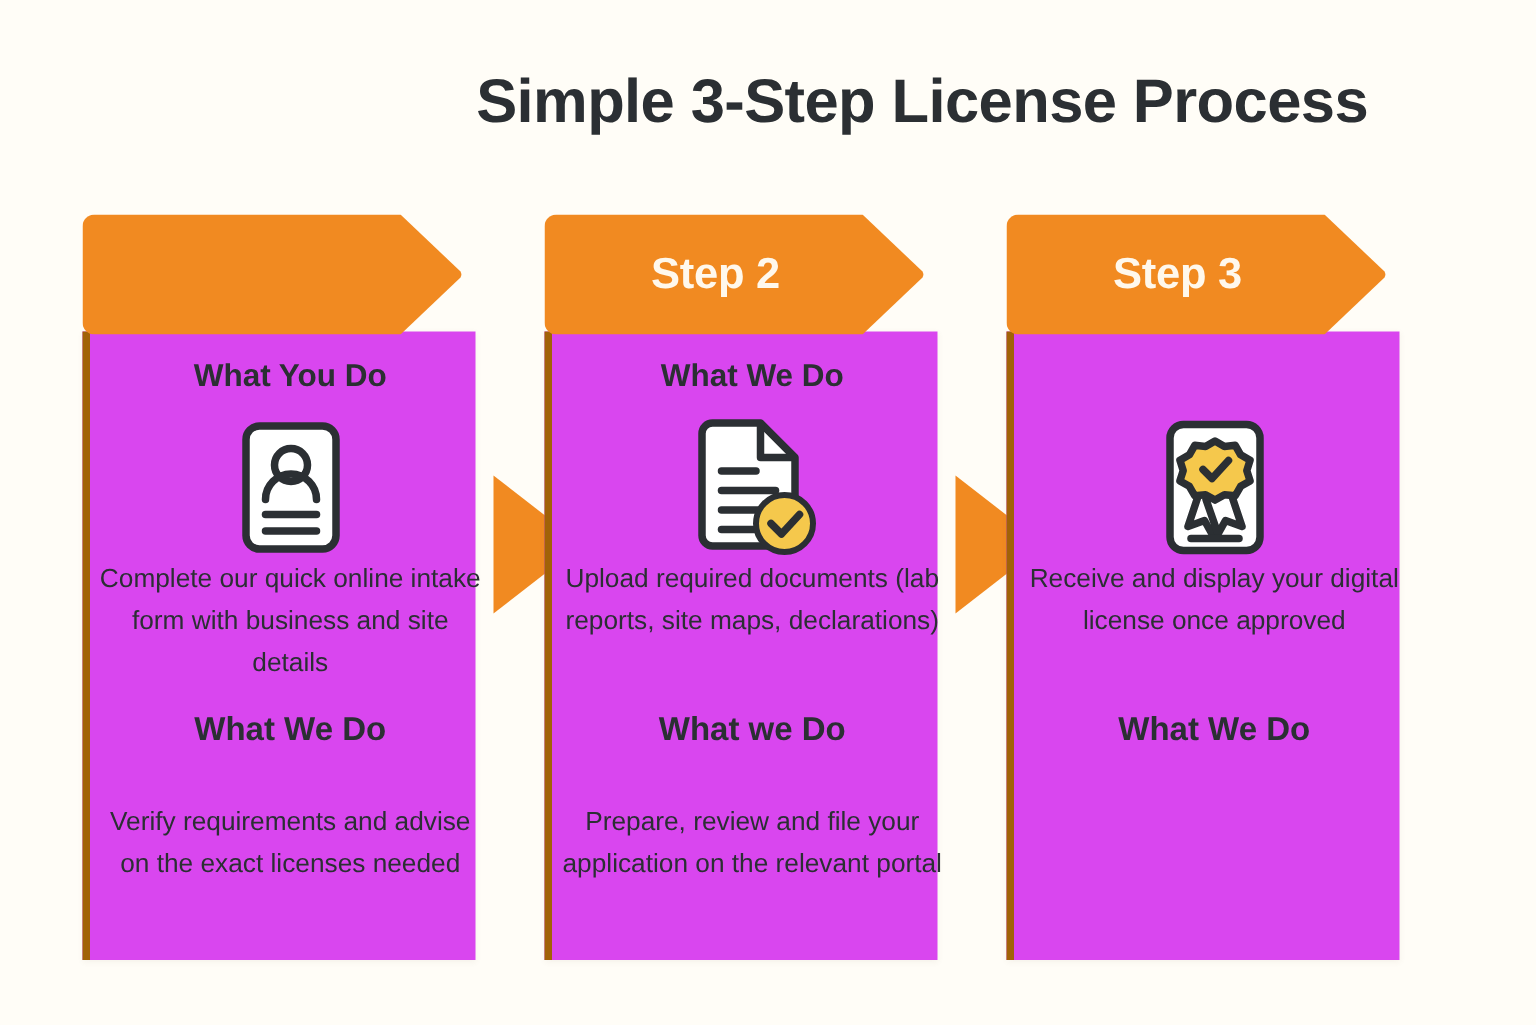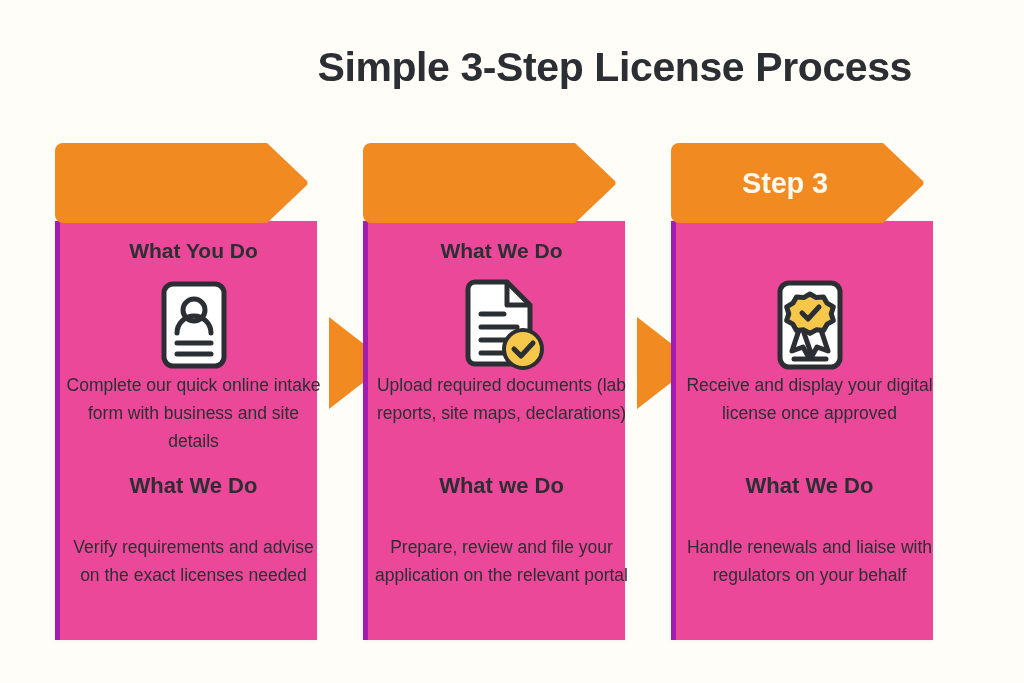--- a/index.html
+++ b/index.html
@@ -40,22 +40,22 @@
   .card-1 { left: 55px; }
   .card-2 { left: 363px; }
   .card-3 { left: 671px; }
 
   .card-body {
     position: absolute;
     top: 78px;
     left: 0;
     width: 262px;
     height: 419px;
-    background: #ec4899;
-    border-left: 5px solid #a21caf;
+    background: #d946ef;
+    border-left: 5px solid #a16207;
     box-sizing: border-box;
     box-shadow: 0 1px 4px rgba(120,100,70,0.07);
   }
 
   .step-banner {
     position: absolute;
     top: 0;
     left: 0;
     width: 255px;
     height: 80px;
@@ -187,20 +187,21 @@
         </svg>
       </div>
       <div class="body-text text-top">Upload required documents (lab reports, site maps, declarations)</div>
       <div class="second-head">What we Do</div>
       <div class="body-text text-bottom">Prepare, review and file your application on the relevant portal</div>
     </div>
     <div class="step-banner">
       <svg viewBox="0 0 255 80">
         <path d="M8 0 H212 L252 38 a4 4 0 0 1 0 4 L212 80 H8 a8 8 0 0 1 -8 -8 V8 a8 8 0 0 1 8 -8 Z" fill="#F18A21"></path>
       </svg>
+      <div class="step-label">Step 2</div>
     </div>
   </div>
 
   <div class="arrow arrow-2">
     <svg viewBox="0 0 64 96">
       <path d="M2 2 L60 47 a3 3 0 0 1 0 2 L2 94 Z" fill="#F18A21"></path>
     </svg>
   </div>
 
   <div class="card card-3">
@@ -210,21 +211,20 @@
           <rect x="6" y="4" width="60" height="84" rx="9" fill="#FFFFFF" stroke="#2B2F33" stroke-width="5"></rect>
           <path d="M26 48 L18 72 L29 68 L34 77 L42 54 Z" fill="#FFFFFF" stroke="#2B2F33" stroke-width="5" stroke-linejoin="round"></path>
           <path d="M46 48 L54 72 L43 68 L38 77 L30 54 Z" fill="#FFFFFF" stroke="#2B2F33" stroke-width="5" stroke-linejoin="round"></path>
           <path d="M36 15 l6.3 3.6 l7.2 -0.7 l3.6 6.3 l6.3 3.6 l-2.2 6.9 l2.2 6.9 l-6.3 3.6 l-3.6 6.3 l-7.2 -0.7 l-6.3 3.6 l-6.3 -3.6 l-7.2 0.7 l-3.6 -6.3 l-6.3 -3.6 l2.2 -6.9 l-2.2 -6.9 l6.3 -3.6 l3.6 -6.3 l7.2 0.7 Z" fill="#F5C84C" stroke="#2B2F33" stroke-width="5" stroke-linejoin="round"></path>
           <path d="M28 34 L34 40 L45 28" fill="none" stroke="#2B2F33" stroke-width="5" stroke-linecap="round" stroke-linejoin="round"></path>
           <line x1="20" y1="80" x2="52" y2="80" stroke="#2B2F33" stroke-width="5" stroke-linecap="round"></line>
         </svg>
       </div>
       <div class="body-text text-top">Receive and display your digital license once approved</div>
       <div class="second-head">What We Do</div>
-      <div class="body-text text-bottom">Handle renewals and liaise with regulators on your behalf</div>
     </div>
     <div class="step-banner">
       <svg viewBox="0 0 255 80">
         <path d="M8 0 H212 L252 38 a4 4 0 0 1 0 4 L212 80 H8 a8 8 0 0 1 -8 -8 V8 a8 8 0 0 1 8 -8 Z" fill="#F18A21"></path>
       </svg>
       <div class="step-label">Step 3</div>
     </div>
   </div>
 
 </div>

